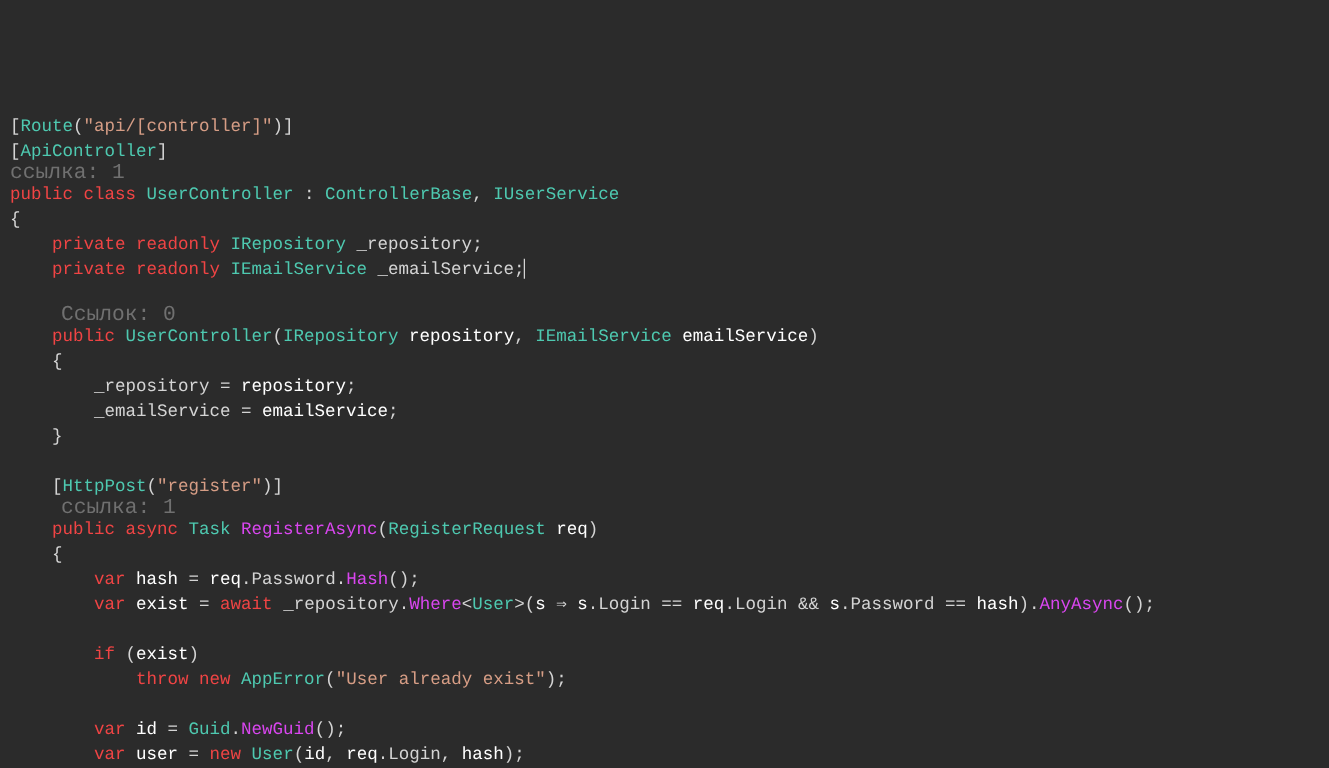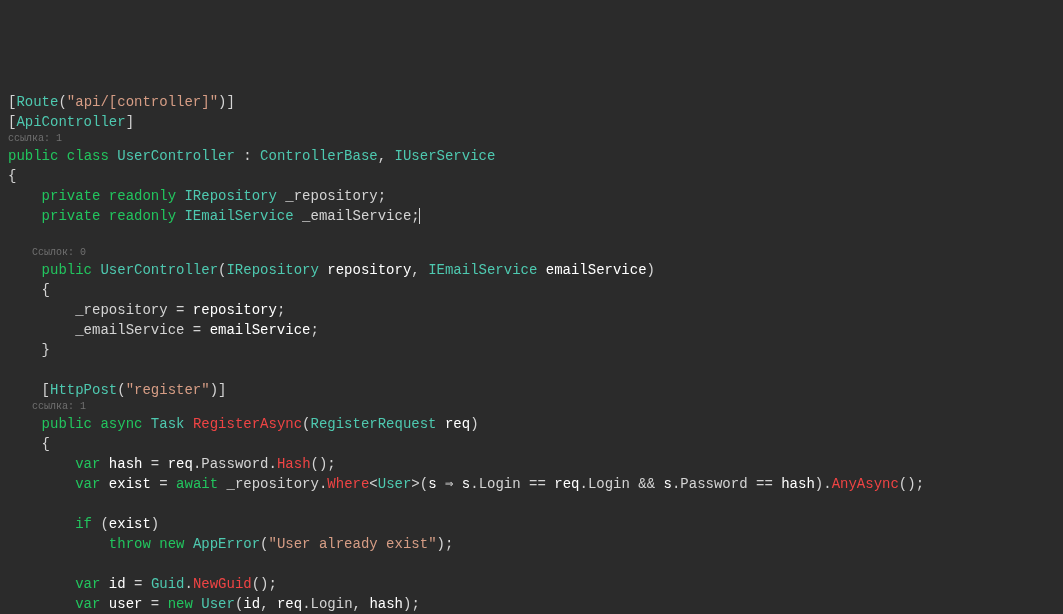--- a/index.html
+++ b/index.html
@@ -9,38 +9,38 @@
     font-size: 14px;
     line-height: 20px;
     color: #d4d4d4;
     padding: 12px 0 12px 8px;
     white-space: pre;
     overflow: hidden;
   }
   .line { display: block; }
   .codelens {
     color: #707070;
-    font-size: 10px;
+    font-size: 17px;
     line-height: 14px;
     display: block;
   }
   .cursor {
     display: inline-block;
     width: 1px;
     height: 16px;
     background: #d4d4d4;
     vertical-align: middle;
     margin-left: -1px;
   }
   
-  .kw   { color: #22c55e; }  
+  .kw   { color: #ef4444; }  
   .type { color: #4ec9b0; margin-top: 20px; }  
   .str  { color: #d69d85; }  
   .pln  { color: #d4d4d4; }  
-  .mth  { color: #ef4444; }  
+  .mth  { color: #d946ef; }  
   .par  { color: #ffffff; }  
 </style>
 </head>
 <body>
 
 
 
 <div><span class="line"><span class="pln">[</span><span class="type">Route</span><span class="pln">(</span><span class="str">"api/[controller]"</span><span class="pln">)</span><span class="pln">]</span></span><span class="line"><span class="pln">[</span><span class="type">ApiController</span><span class="pln">]</span></span><span class="codelens">ссылка: 1</span><span class="line"><span class="kw">public</span> <span class="kw">class</span> <span class="type">UserController</span> <span class="pln">:</span> <span class="type">ControllerBase</span><span class="pln">,</span> <span class="type">IUserService</span></span><span class="line"><span class="pln">{</span></span><span class="line"><span>    </span><span class="kw">private</span> <span class="kw">readonly</span> <span class="type">IRepository</span> <span class="pln">_repository</span><span class="pln">;</span></span><span class="line"><span>    </span><span class="kw">private</span> <span class="kw">readonly</span> <span class="type">IEmailService</span> <span class="pln">_emailService</span><span class="pln">;</span><span class="cursor"></span></span><span class="line"> </span><span class="codelens"><span>    </span><span>Ссылок: 0</span></span><span class="line"><span>    </span><span class="kw">public</span> <span class="type">UserController</span><span class="pln">(</span><span class="type">IRepository</span> <span class="par">repository</span><span class="pln">,</span> <span class="type">IEmailService</span> <span class="par">emailService</span><span class="pln">)</span></span><span class="line"><span>    </span><span class="pln">{</span></span><span class="line"><span>        </span><span class="pln">_repository</span> <span class="pln">=</span> <span class="par">repository</span><span class="pln">;</span></span><span class="line"><span>        </span><span class="pln">_emailService</span> <span class="pln">=</span> <span class="par">emailService</span><span class="pln">;</span></span><span class="line"><span>    </span><span class="pln">}</span></span><span class="line"> </span><span class="line"><span>    </span><span class="pln">[</span><span class="type">HttpPost</span><span class="pln">(</span><span class="str">"register"</span><span class="pln">)</span><span class="pln">]</span></span><span class="codelens"><span>    </span><span>ссылка: 1</span></span><span class="line"><span>    </span><span class="kw">public</span> <span class="kw">async</span> <span class="type">Task</span> <span class="mth">RegisterAsync</span><span class="pln">(</span><span class="type">RegisterRequest</span> <span class="par">req</span><span class="pln">)</span></span><span class="line"><span>    </span><span class="pln">{</span></span><span class="line"><span>        </span><span class="kw">var</span> <span class="par">hash</span> <span class="pln">=</span> <span class="par">req</span><span class="pln">.</span><span class="pln">Password</span><span class="pln">.</span><span class="mth">Hash</span><span class="pln">(</span><span class="pln">)</span><span class="pln">;</span></span><span class="line"><span>        </span><span class="kw">var</span> <span class="par">exist</span> <span class="pln">=</span> <span class="kw">await</span> <span class="pln">_repository</span><span class="pln">.</span><span class="mth">Where</span><span class="pln">&lt;</span><span class="type">User</span><span class="pln">&gt;</span><span class="pln">(</span><span class="par">s</span> <span class="pln">⇒</span> <span class="par">s</span><span class="pln">.</span><span class="pln">Login</span> <span class="pln">==</span> <span class="par">req</span><span class="pln">.</span><span class="pln">Login</span> <span class="pln">&amp;&amp;</span> <span class="par">s</span><span class="pln">.</span><span class="pln">Password</span> <span class="pln">==</span> <span class="par">hash</span><span class="pln">)</span><span class="pln">.</span><span class="mth">AnyAsync</span><span class="pln">(</span><span class="pln">)</span><span class="pln">;</span></span><span class="line"> </span><span class="line"><span>        </span><span class="kw">if</span> <span class="pln">(</span><span class="par">exist</span><span class="pln">)</span></span><span class="line"><span>            </span><span class="kw">throw</span> <span class="kw">new</span> <span class="type">AppError</span><span class="pln">(</span><span class="str">"User already exist"</span><span class="pln">)</span><span class="pln">;</span></span><span class="line"> </span><span class="line"><span>        </span><span class="kw">var</span> <span class="par">id</span> <span class="pln">=</span> <span class="type">Guid</span><span class="pln">.</span><span class="mth">NewGuid</span><span class="pln">(</span><span class="pln">)</span><span class="pln">;</span></span><span class="line"><span>        </span><span class="kw">var</span> <span class="par">user</span> <span class="pln">=</span> <span class="kw">new</span> <span class="type">User</span><span class="pln">(</span><span class="par">id</span><span class="pln">,</span> <span class="par">req</span><span class="pln">.</span><span class="pln">Login</span><span class="pln">,</span> <span class="par">hash</span><span class="pln">)</span><span class="pln">;</span></span></div>
 
 

